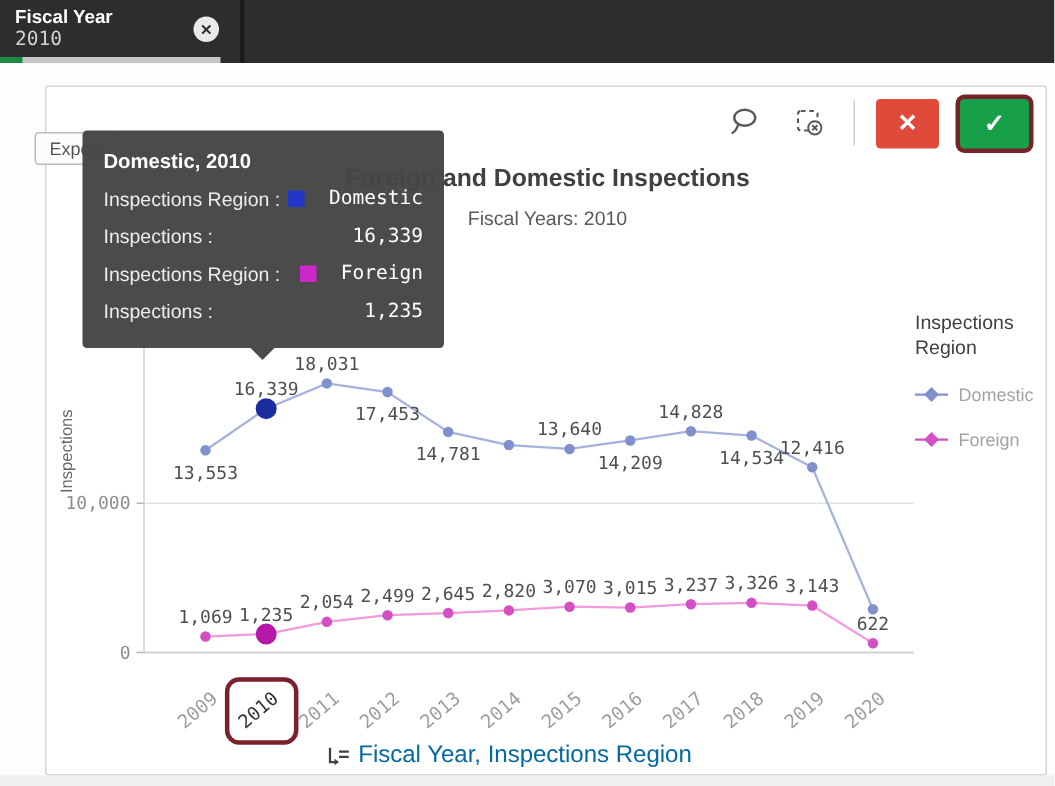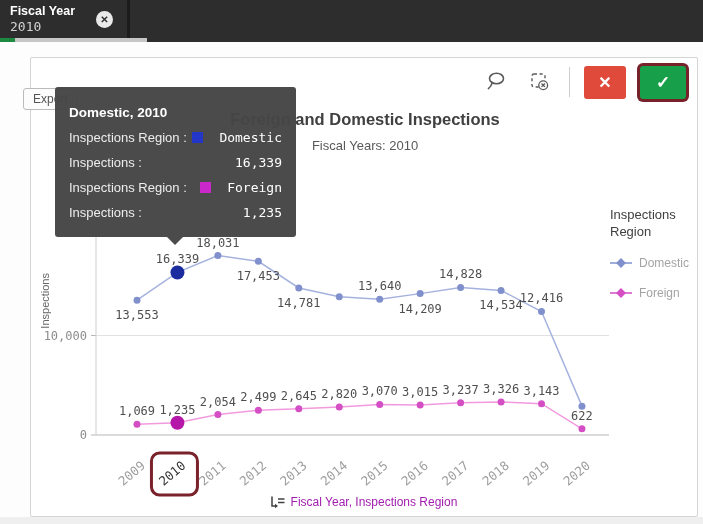--- a/index.html
+++ b/index.html
@@ -1,21 +1,21 @@
 <!DOCTYPE html>
 <html><head>
 <meta charset="utf-8">
 <style>
   * { margin:0; padding:0; box-sizing:border-box; }
   html,body { width:703px; height:524px; }
   body { position:relative; background:#fdfdfd; font-family:"Liberation Sans", sans-serif; overflow:hidden; }
 
   
   .topbar { position:absolute; left:0; top:0; width:703px; height:42px; background:#2d2d2d; }
-  .chip { position:absolute; left:0; top:0; width:130px; height:42px; background:#2d2d2d; border-right:3px solid #1c1c1c; cursor:pointer; }
+  .chip { position:absolute; left:0; top:0; width:163px; height:42px; background:#2d2d2d; border-right:3px solid #1c1c1c; cursor:pointer; }
   .chip-field { position:absolute; left:10px; top:4px; color:#fff; font-size:12.5px; font-weight:bold; }
   .chip-value { position:absolute; left:10px; top:19px; color:#d2d2d2; font-size:13px; font-family:"DejaVu Sans Mono", monospace; }
   .chip-close { position:absolute; right:14px; top:11px; width:17px; height:17px; border-radius:50%; background:#e9e9e9; color:#2d2d2d; font-size:10px; font-weight:bold; display:flex; align-items:center; justify-content:center; cursor:pointer; }
   .chip-progress { position:absolute; left:0; bottom:0; width:147px; height:4px; background:#c6c6c6; }
   .chip-progress-fill { height:100%; background:#1d8a42; }
 
   
   .panel { position:absolute; left:30px; top:57px; width:668px; height:460px; background:#fff; border:1px solid #d4d4d4; border-radius:2px; }
   .export-btn { position:absolute; left:23px; top:88px; z-index:5; background:#fcfcfc; border:1px solid #bbb; border-radius:3px; padding:3px 9px; font-size:12px; color:#555; cursor:pointer; }
 
@@ -34,24 +34,24 @@
   .ytick  { font:12px "DejaVu Sans Mono", monospace; fill:#8c8c8c; }
   .dlabel { font:12px "DejaVu Sans Mono", monospace; fill:#4f4f4f; }
   .xtick  { font:12.5px "DejaVu Sans Mono", monospace; fill:#9e9e9e; }
   .xtick.selected { fill:#333; }
 
   .legend { position:absolute; left:579px; top:148px; width:86px; }
   .legend-title { font-size:13px; color:#404040; line-height:17px; margin-bottom:16px; }
   .legend-item { display:flex; align-items:center; gap:7px; margin-bottom:16px; cursor:pointer; }
   .legend-label { font-size:12px; color:#a3a3a3; }
 
-  .xaxis-legend { position:absolute; left:76px; top:437px; width:513px; display:flex; align-items:center; justify-content:center; gap:6px; font-size:12px; color:#a21caf; }
+  .xaxis-legend { position:absolute; left:52px; top:437px; width:513px; display:flex; align-items:center; justify-content:center; gap:6px; font-size:16px; color:#0369a1; }
 
   
-  .tooltip { position:absolute; left:55px; top:87px; width:241px; z-index:50; background:rgba(69,69,69,0.97); border-radius:3px; padding:18px 14px 7px 14px; color:#fff; }
+  .tooltip { position:absolute; left:55px; top:87px; width:241px; z-index:50; background:rgba(69,69,69,0.97); border-radius:3px; padding:13px 14px 7px 14px; color:#fff; }
   .tt-header { font-size:13.5px; font-weight:bold; margin-bottom:10px; }
   .tt-row { display:flex; justify-content:space-between; align-items:flex-start; margin-bottom:10px; font-size:13px; color:#ededed; }
   .tt-right { display:flex; align-items:center; gap:16px; }
   .tt-value { font-family:"DejaVu Sans Mono", monospace; font-size:13px; color:#fff; }
   .swatch { width:11px; height:11px; display:inline-block; }
   .tt-caret { position:absolute; left:112px; bottom:-8px; width:0; height:0; border-left:8px solid transparent; border-right:8px solid transparent; border-top:8px solid rgba(69,69,69,0.97); }
 
   .bottom-strip { position:absolute; left:0; bottom:0; width:703px; height:7px; background:#efefef; }
 </style>
 </head>

